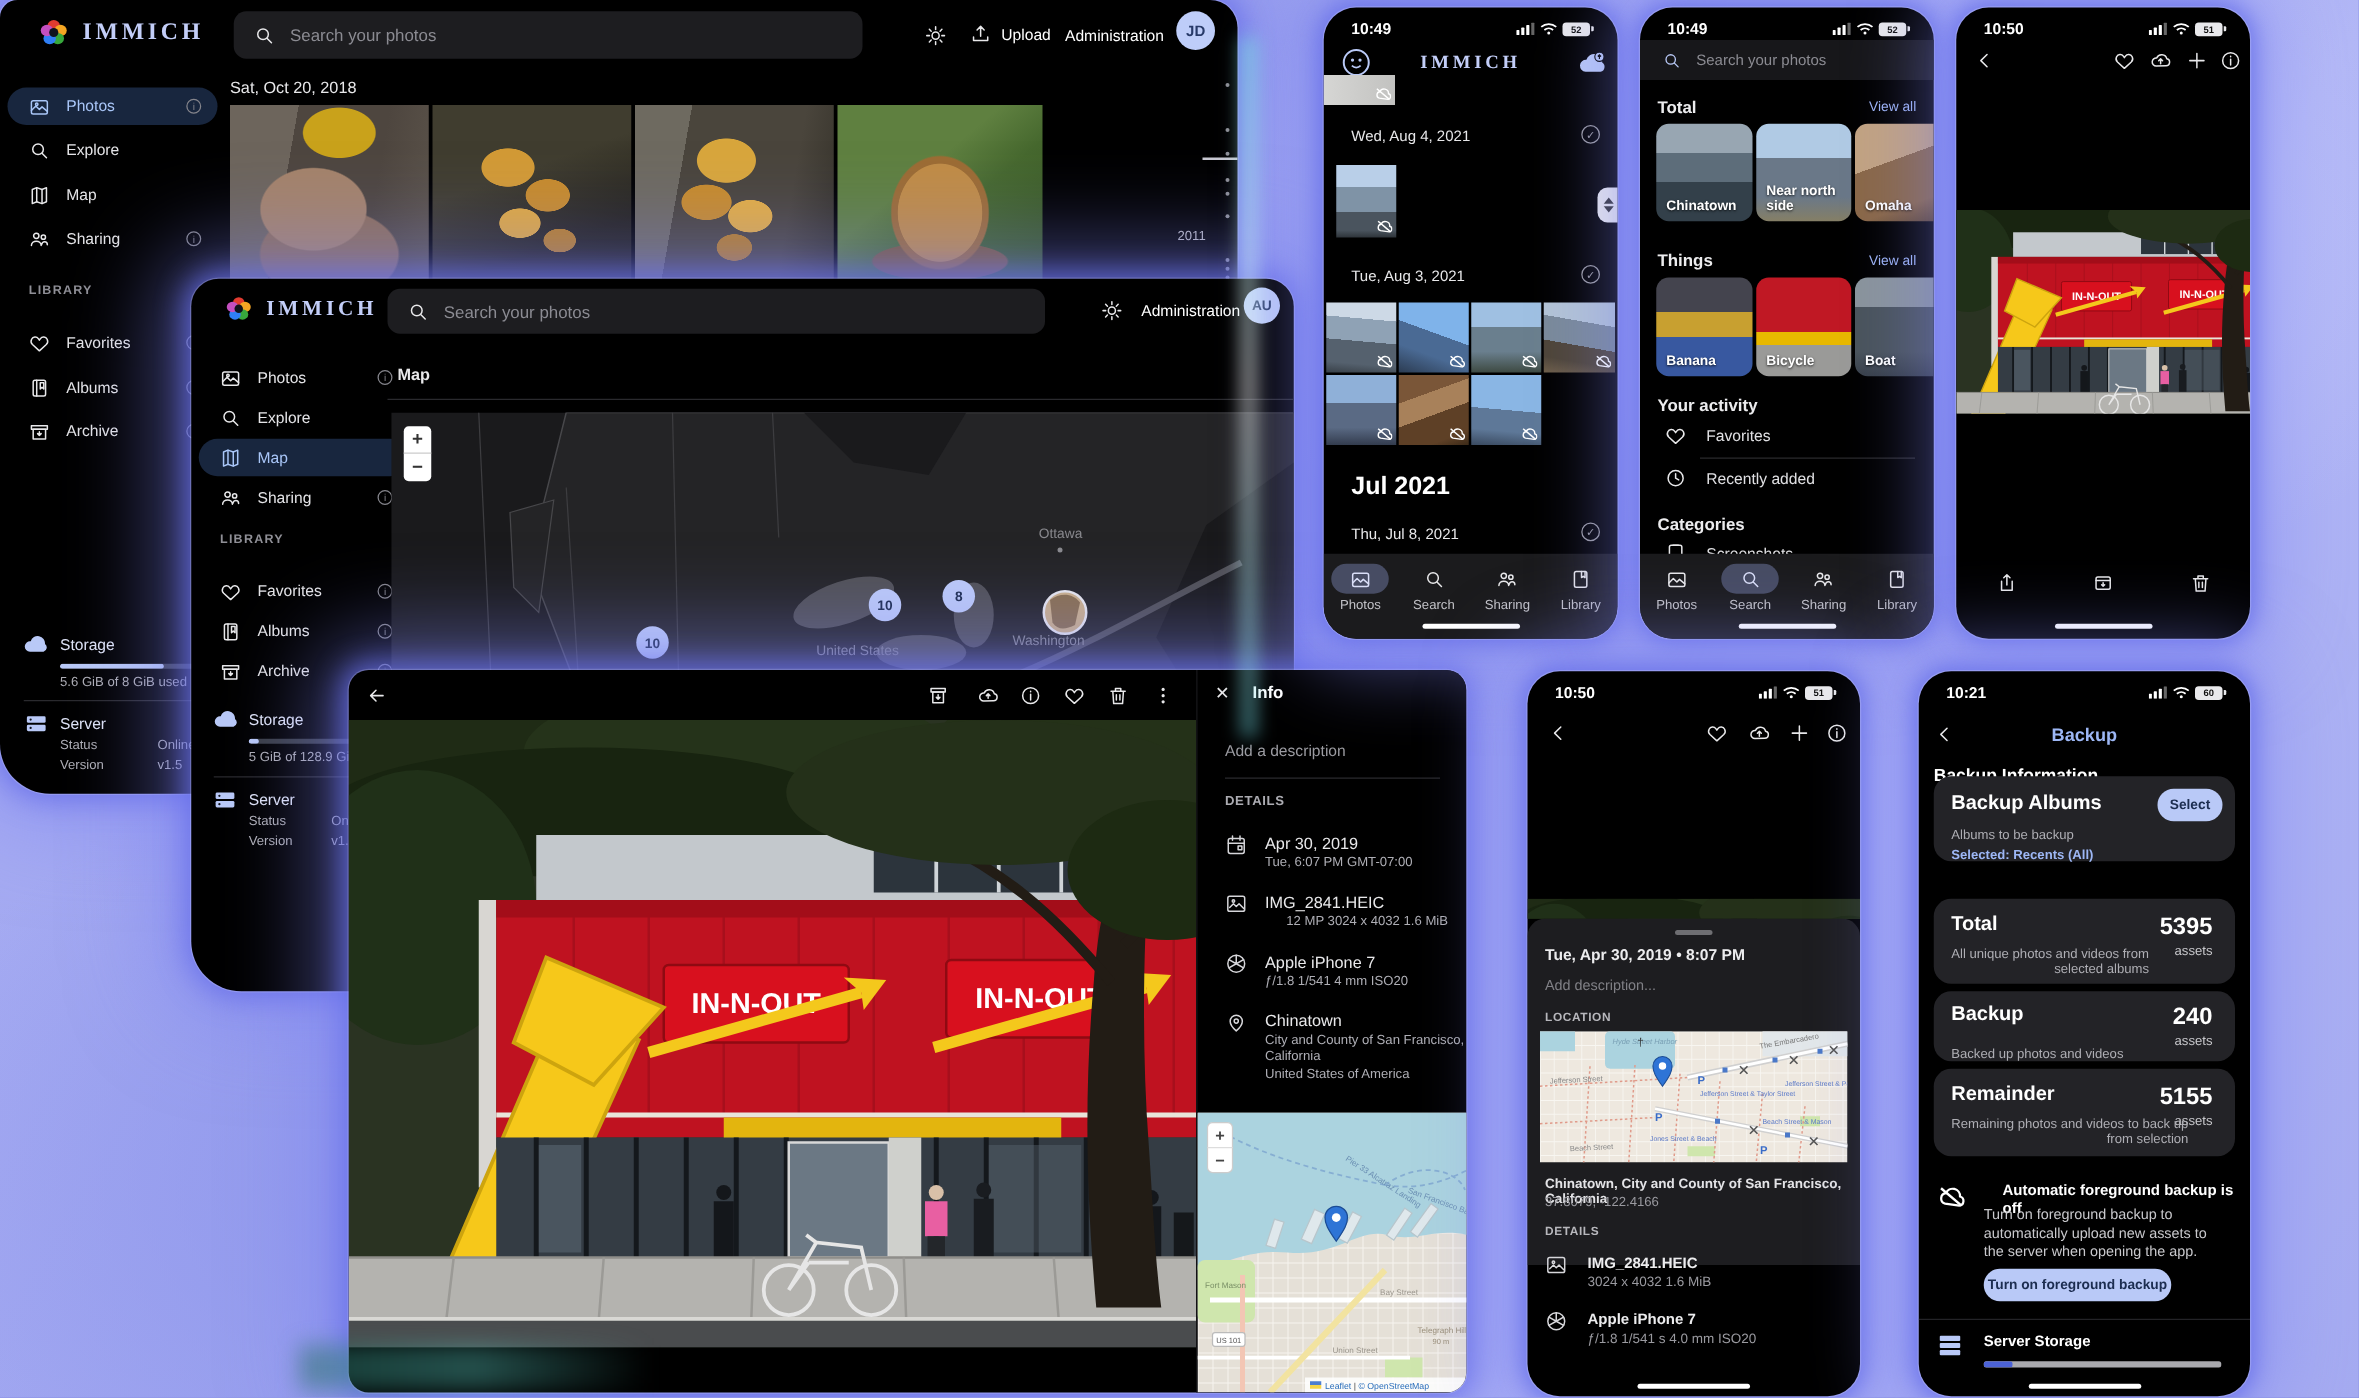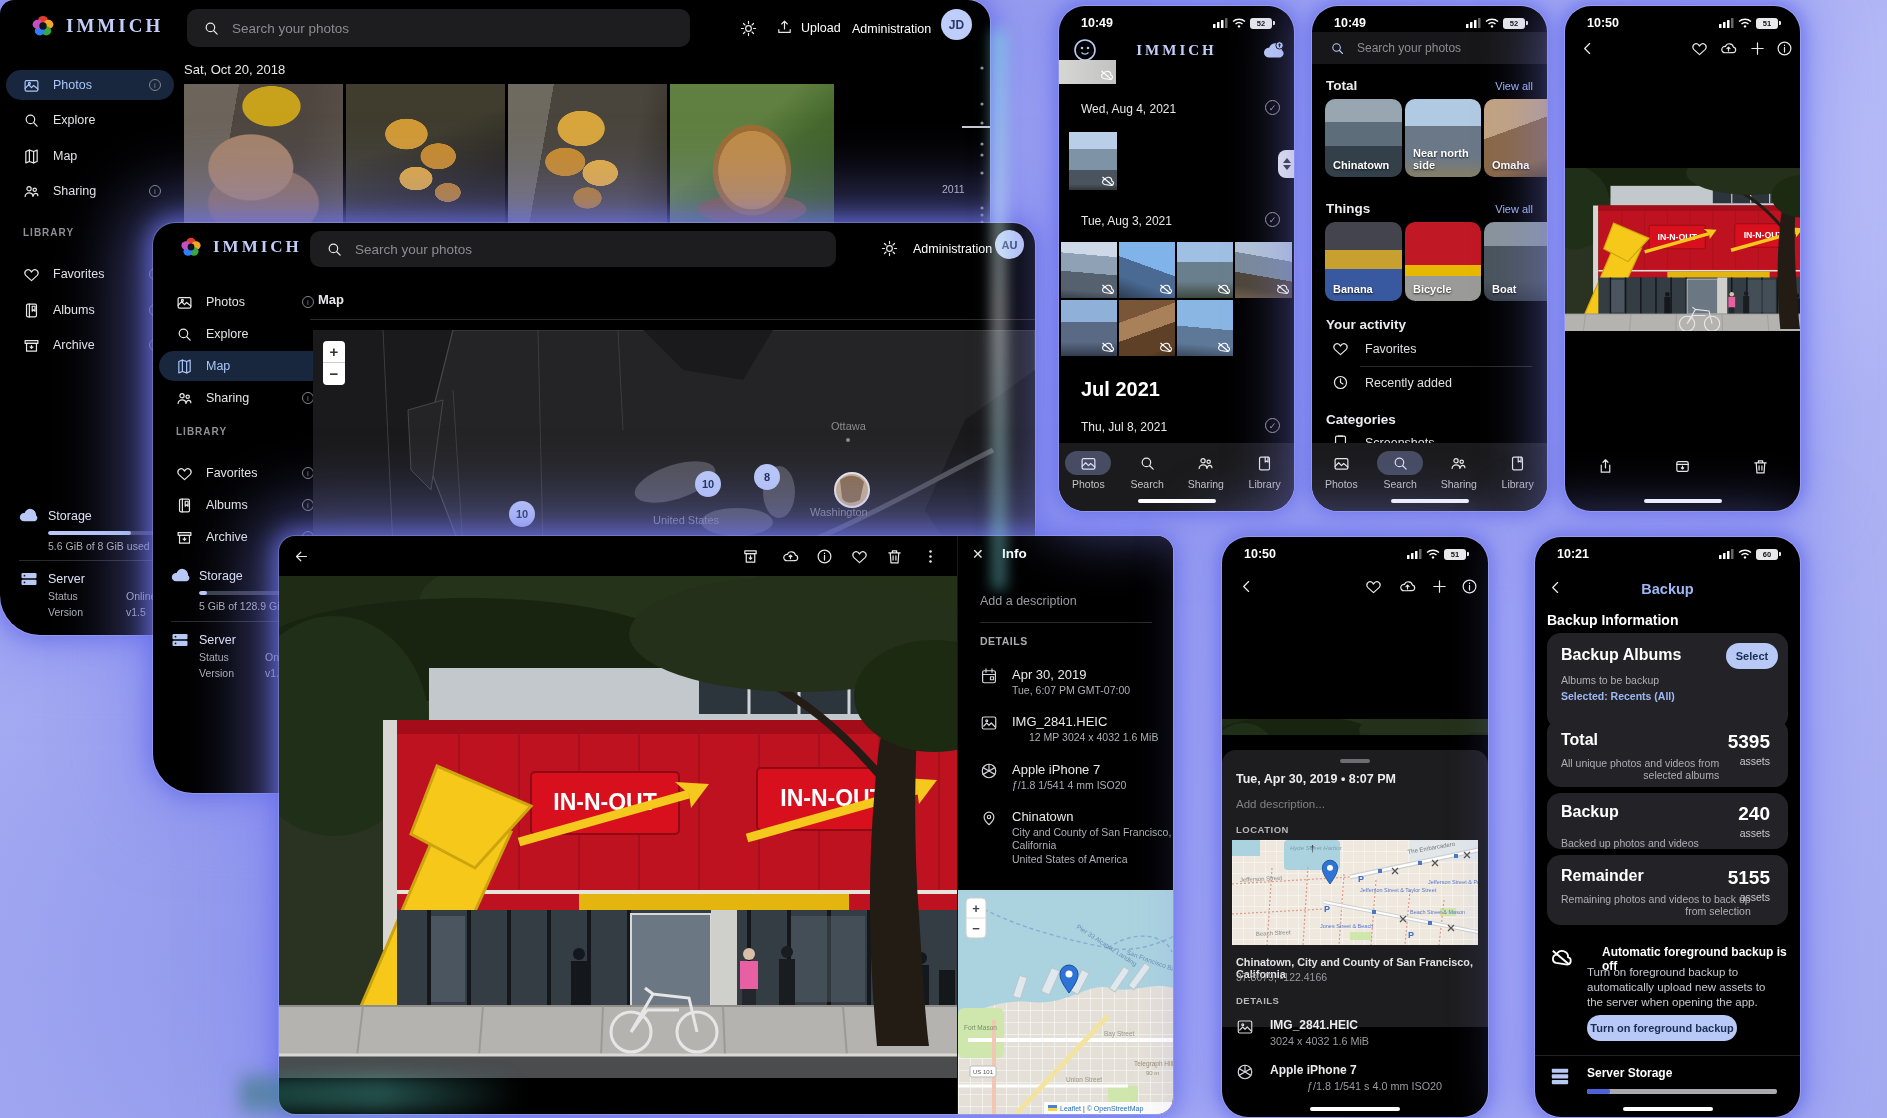--- a/index.html
+++ b/index.html
@@ -870,21 +870,21 @@
       </svg>
   <svg class="ic abs" viewBox="0 0 24 24" style="left:239px;top:41px;">
         <circle cx="12" cy="12" r="9"></circle>
         <path d="M12 10.5V17M12 7.2v.4"></path>
       </svg>
   <div class="abs" style="left:0;top:182px;width:266px;height:16px;overflow:hidden;">
     <svg width="266" height="16" viewBox="0 30 678 40" preserveAspectRatio="none">
           <use href="#innout"></use>
         </svg>
   </div>
-  <div class="abs" style="left:0;top:213px;width:266px;height:277px;background:#1d1d20;border-radius:14px 14px 0 0;">
+  <div class="abs" style="left:0;top:198px;width:266px;height:277px;background:#1d1d20;border-radius:14px 14px 0 0;">
     <div class="abs" style="left:118px;top:9px;width:30px;height:4px;border-radius:2px;background:#6e6e72;"></div>
     <div class="abs" style="left:14px;top:22px;color:#ececee;font-size:12.5px;font-weight:bold;">Tue, Apr 30, 2019 • 8:07 PM</div>
     <div class="abs" style="left:14px;top:48px;color:#808086;font-size:11.5px;">Add description...</div>
     <div class="abs" style="left:14px;top:74px;color:#b7b7bc;font-size:9.5px;font-weight:bold;letter-spacing:.5px;">LOCATION</div>
     <svg class="abs" style="left:10px;top:90px;" width="246" height="105" viewBox="0 0 246 105">
       <defs>
             <pattern id="grid2" width="11" height="11" patternUnits="userSpaceOnUse">
               <rect width="11" height="11" fill="#eee8df"></rect>
               <path d="M0 0H11M0 0V11" stroke="#f8f6f1" stroke-width="1.4"></path>
             </pattern>
@@ -939,21 +939,21 @@
           <path d="M5 16l4-4 3 3 3-3 5 5"></path>
           <circle cx="9" cy="9" r="1.3"></circle>
         </svg>
     <div class="abs" style="left:48px;top:268px;color:#ececee;font-size:12px;font-weight:bold;">IMG_2841.HEIC</div>
     <div class="abs" style="left:48px;top:285px;color:#9a9aa0;font-size:10.8px;">3024 x 4032  1.6 MiB</div>
     <svg class="ic2 abs" viewBox="0 0 24 24" style="left:14px;top:313px;">
           <circle cx="12" cy="12" r="9"></circle>
           <path d="M12 3v9l7.8 4.5M12 12L4.2 16.5M12 12l7.8-4.5M12 12L4.2 7.5"></path>
         </svg>
     <div class="abs" style="left:48px;top:313px;color:#ececee;font-size:12px;font-weight:bold;">Apple iPhone 7</div>
-    <div class="abs" style="left:48px;top:330px;color:#9a9aa0;font-size:10.8px;margin-left:37px;">ƒ/1.8   1/541 s   4.0 mm   ISO20</div>
+    <div class="abs" style="left:48px;top:330px;color:#9a9aa0;font-size:10.8px;">ƒ/1.8   1/541 s   4.0 mm   ISO20</div>
   </div>
   <div class="homebar" style="bottom:6px;width:90px;"></div>
 </div>
 
 <div class="phone" style="left:1535px;top:537px;width:265px;height:580px;">
   <div class="statusbar">
         <span class="sbtime">10:21</span>
     <span class="sicons">
           <svg width="15" height="10" viewBox="0 0 15 10" fill="#fff">
             <rect x="0" y="6" width="2.5" height="4" rx=".5"></rect>
@@ -968,21 +968,21 @@
           </svg>
     <span class="batt">60</span>
         </span>
   </div>
   <svg class="ic abs" viewBox="0 0 24 24" style="left:12px;top:42px;">
         <path d="M15 5l-7 7 7 7"></path>
       </svg>
   <div class="abs" style="left:0;right:0;top:44px;text-align:center;color:#9db7f5;font-size:14.5px;font-weight:bold;">Backup</div>
   <div class="abs" style="left:12px;top:75px;color:#fff;font-size:14px;font-weight:bold;">Backup Information</div>
 
-  <div class="bb-card" style="top:96px;height:96px;">
+  <div class="bb-card" style="top:84px;height:68px;">
     <div class="bb-title" style="left:14px;top:13px;font-size:16px;">Backup Albums</div>
     <div class="pillbtn abs" style="right:10px;top:10px;width:52px;height:26px;font-size:11px;">Select</div>
     <div class="bb-desc" style="left:14px;top:41px;">Albums to be backup</div>
     <div class="abs" style="left:14px;top:57px;color:#9db7f5;font-size:10.5px;font-weight:bold;">Selected: Recents (All)</div>
   </div>
 
   <div class="bb-card" style="top:182px;height:68px;">
     <div class="bb-title" style="left:14px;top:12px;font-size:16px;">Total</div>
     <div class="bb-val" style="top:12px;">5395</div>
     <div class="bb-unit" style="top:36px;">assets</div>

